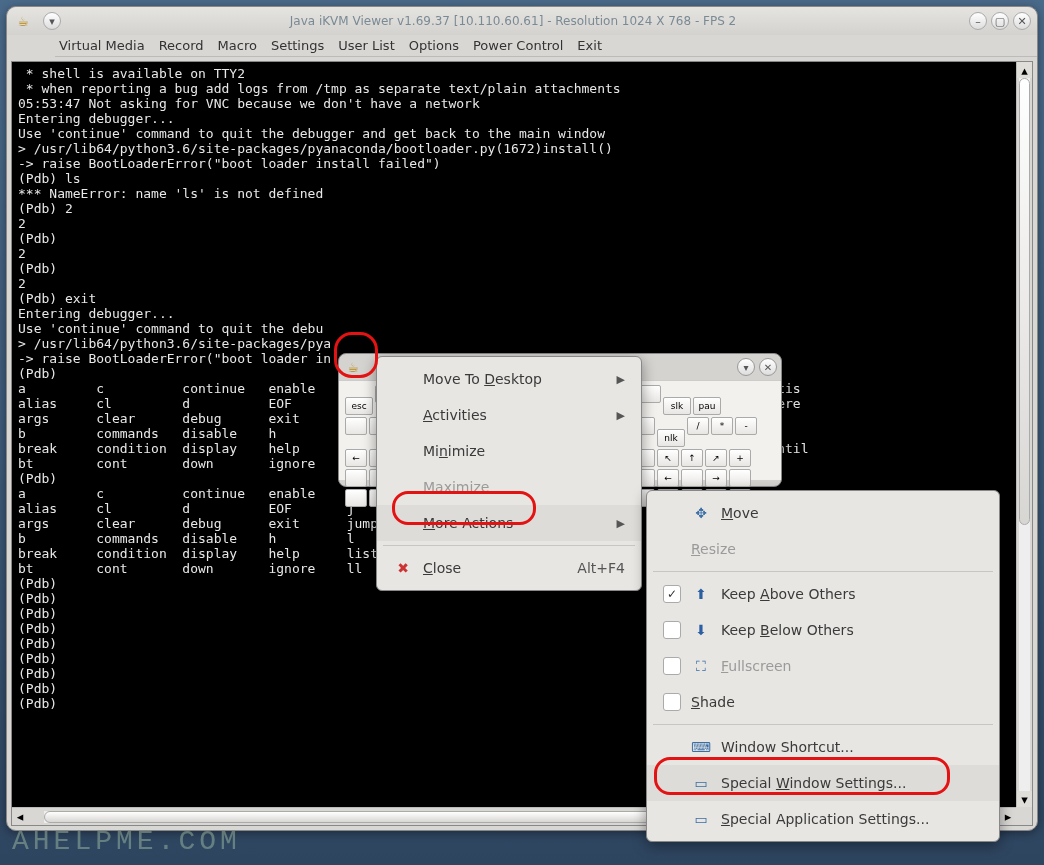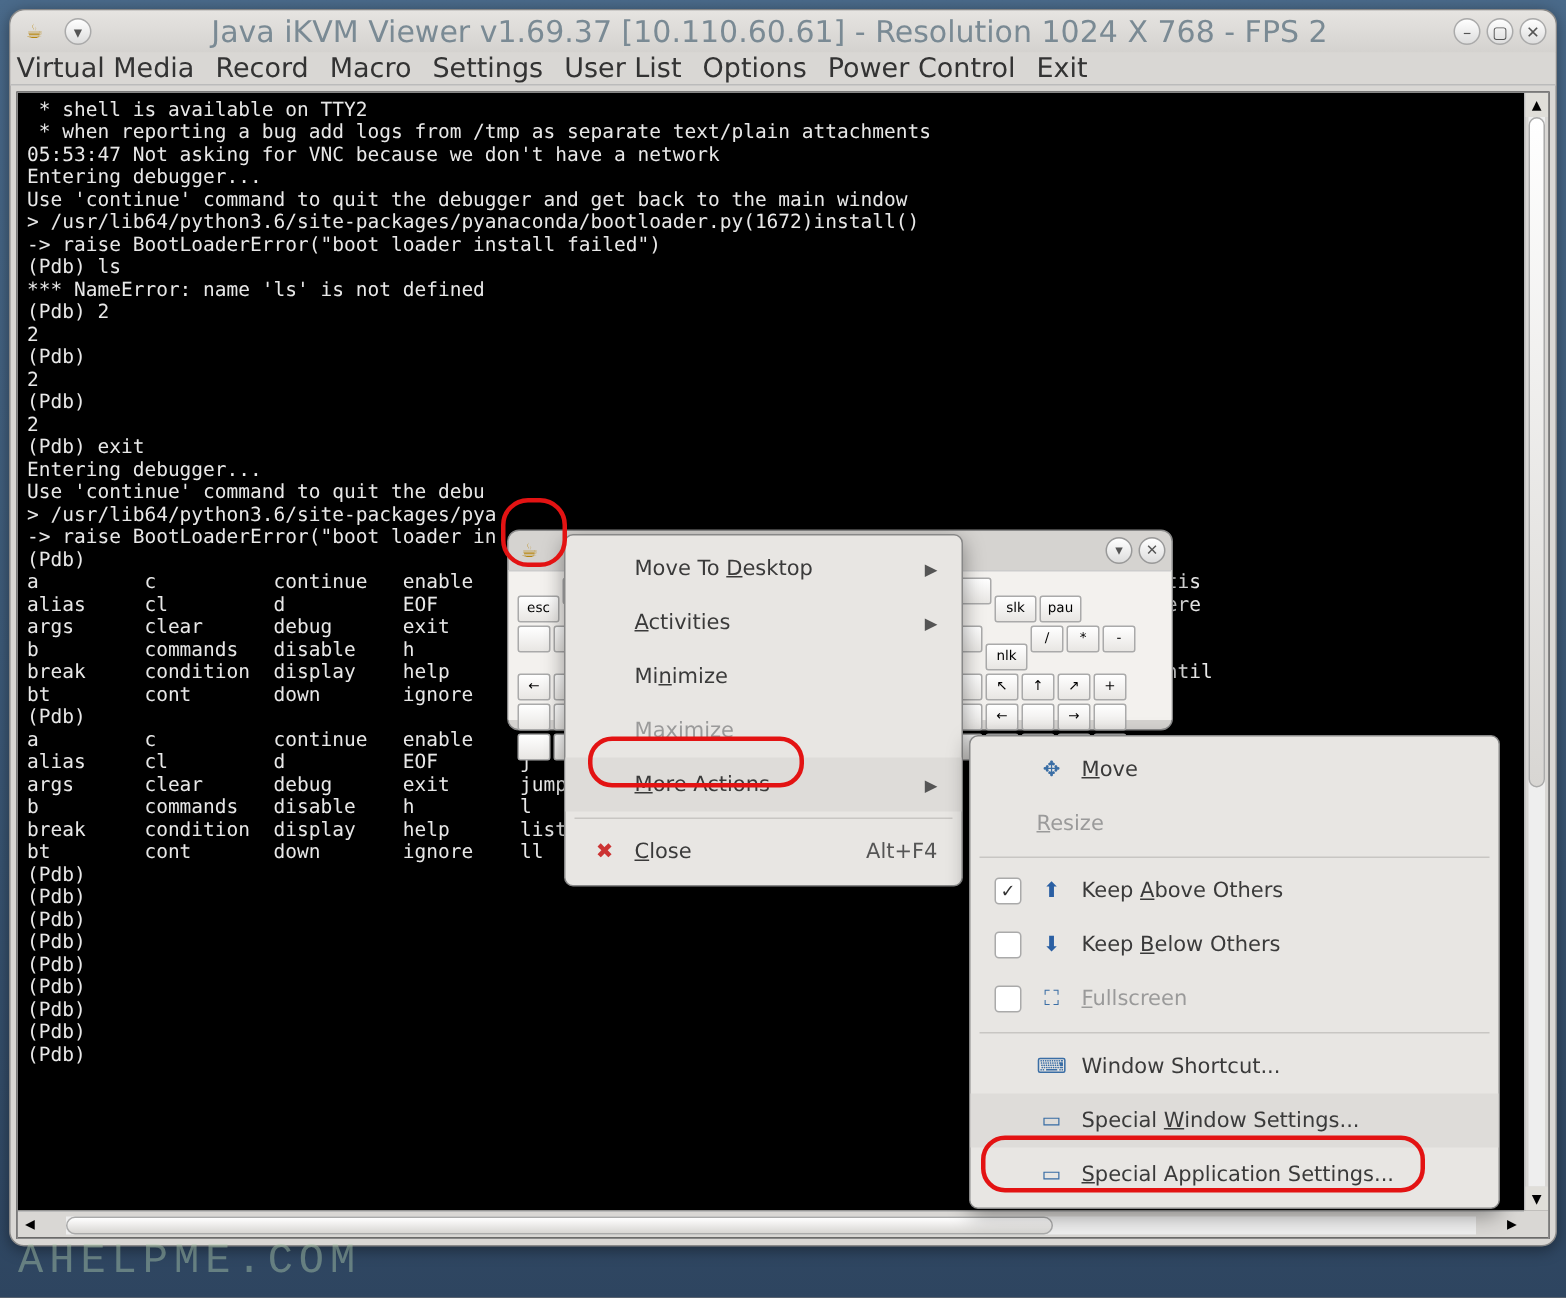--- a/index.html
+++ b/index.html
@@ -37,27 +37,27 @@
     color:#b8860b;font-weight:bold;
     margin-right:6px;
   }
   .titlebar .tbtn {
     width:18px;height:18px;border-radius:50%;
     border:1px solid #aaa;background:linear-gradient(#fff,#ddd);
     margin-left:4px;display:flex;align-items:center;justify-content:center;
     font-size:11px;color:#555;
   }
   .titlebar .title {
-    flex:1;text-align:center;color:#7a8a94;font-size:20px;
+    flex:1;text-align:center;color:#7a8a94;font-size:12px;
     white-space:nowrap;overflow:hidden;
   }
   .menubar {
     height:22px;background:#d9d7d4;border-bottom:1px solid #bbb;
     display:flex;align-items:center;padding:0 4px;gap:14px;
-    font-size:18px;color:#333;
+    font-size:13px;color:#333;margin-left:48px;
   }
   .content {
     flex:1;margin:4px;border:1px solid #888;background:#000;
     overflow:hidden;position:relative;
   }
   .terminal {
     padding:4px 6px;color:#e8e8e8;
     font-family:"DejaVu Sans Mono","Liberation Mono",monospace;
     font-size:13px;line-height:15px;white-space:pre;
   }
@@ -316,20 +316,24 @@
     <div class="item">
       <div class="chk"></div>
       <span class="ic" style="color: rgb(42, 95, 163);">⬇</span>
       <span class="lbl">Keep <u>B</u>elow Others</span>
     </div>
     <div class="item disabled">
       <div class="chk"></div>
       <span class="ic">⛶</span>
       <span class="lbl"><u>F</u>ullscreen</span>
     </div>
+    <div class="item">
+      <div class="chk"></div>
+      <span class="lbl"><u>S</u>hade</span>
+    </div>
     <div class="sep"></div>
     <div class="item"><div style="width: 18px;"></div><span class="ic">⌨</span>Window Shortcut...</div>
     <div class="item highlight">
       <div style="width: 18px;"></div>
       <span class="ic">▭</span>
       <span class="lbl">Special <u>W</u>indow Settings...</span>
     </div>
     <div class="item">
       <div style="width: 18px;"></div>
       <span class="ic">▭</span>

